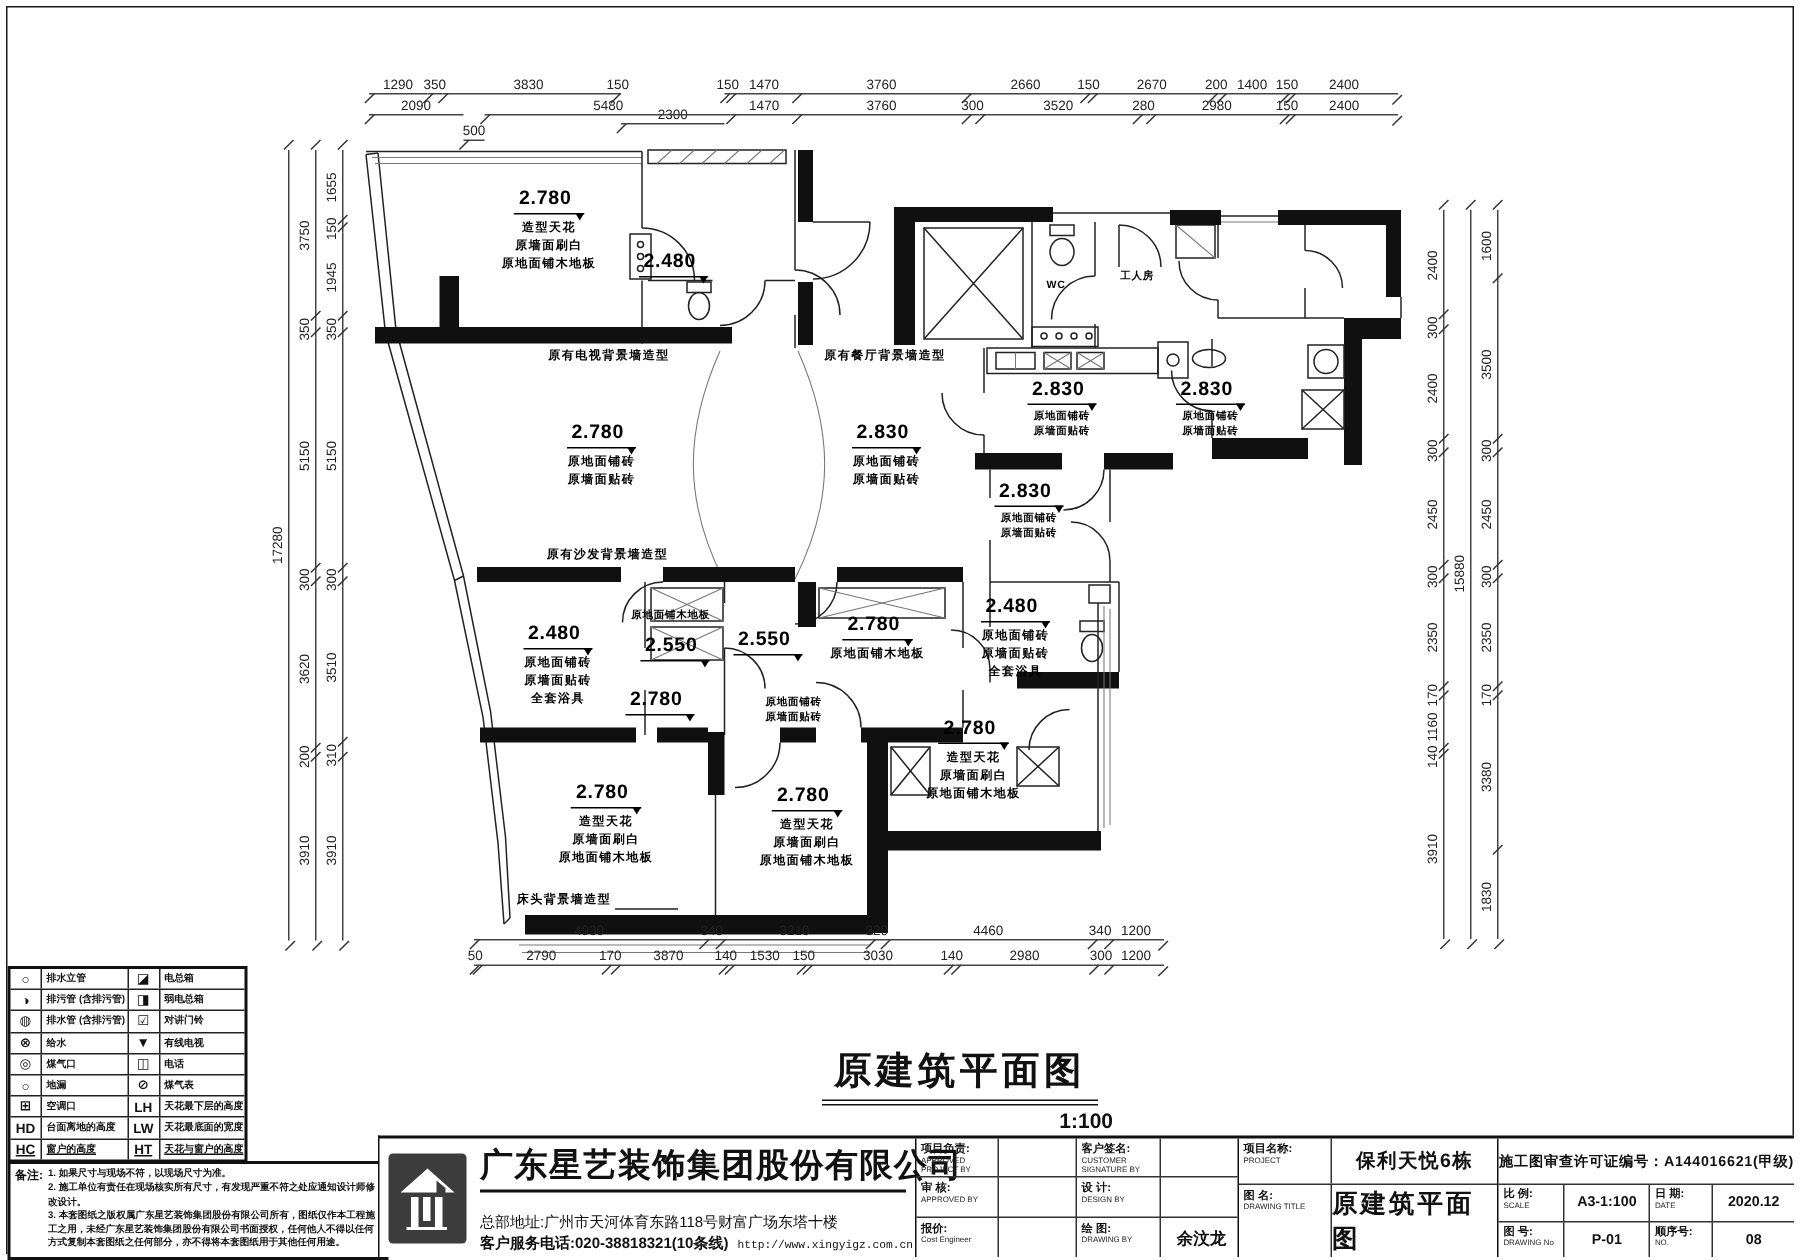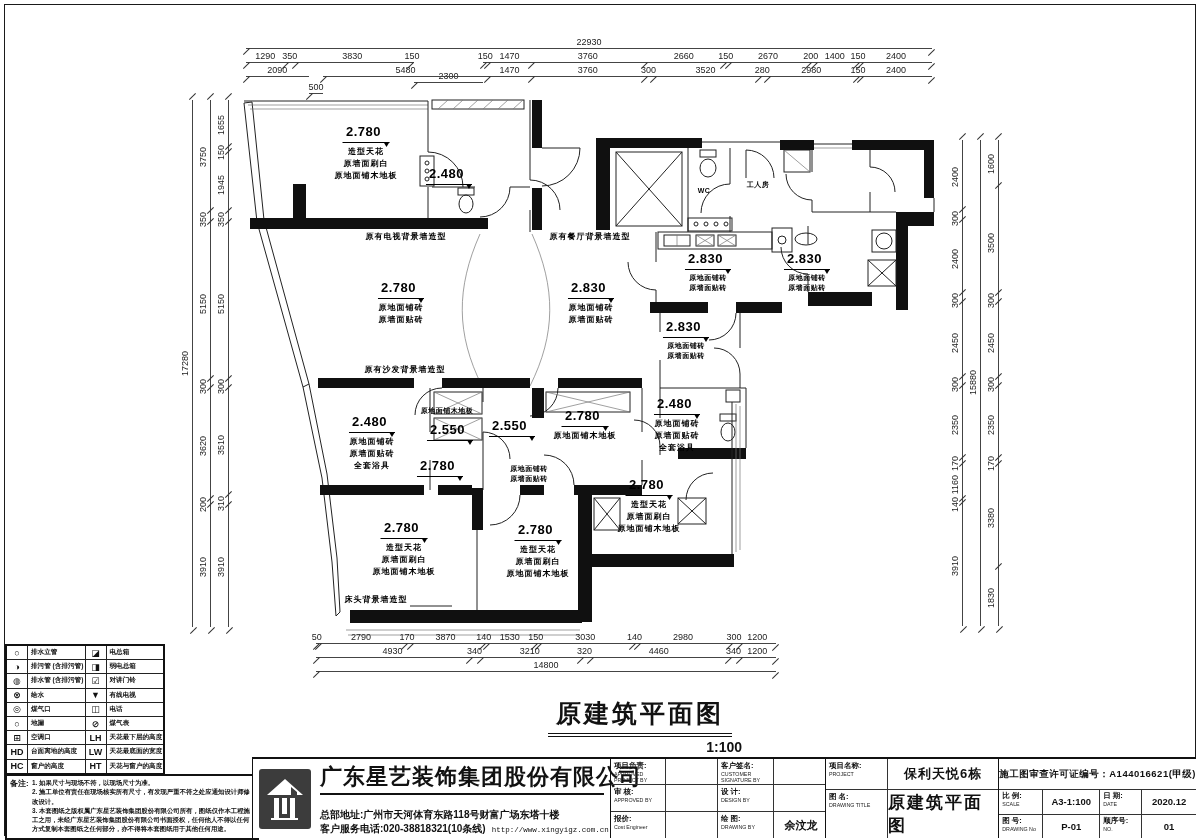--- a/index.html
+++ b/index.html
@@ -32,41 +32,41 @@
 
   
   .plan-title{position:absolute;left:520px;top:697px;width:240px;text-align:center;}
   .plan-title .txt{display:inline-block;font-size:25px;font-weight:700;letter-spacing:3px;
         border-bottom:4px double #111;padding:0 8px 3px;}
   .plan-title .scale{text-align:right;font-size:14px;font-weight:600;padding-right:18px;margin-top:2px;}
 
   
   .legend{position:absolute;left:5px;top:644px;width:156px;border:2px solid #111;background:#fff;}
   .lg-row{display:flex;border-bottom:1px solid #222;height:13.2px;align-items:stretch;}
-  .lg-row:last-child{border-bottom:none;}
+  .lg-row:last-child{border-bottom:none;text-decoration:underline;}
   .lg-sym{width:20px;border-right:1px solid #222;display:flex;align-items:center;justify-content:center;
         font-size:9px;font-weight:700;overflow:hidden;}
   .lg-label{flex:1;border-right:1px solid #222;display:flex;align-items:center;padding-left:3px;
         font-size:6.6px;font-weight:700;white-space:nowrap;overflow:hidden;}
   .lg-label:last-child{border-right:none;}
 
   
   .notes{position:absolute;left:5px;top:774px;width:244px;height:58px;border:2px solid #111;background:#fff;
         padding:2px 3px;font-size:6.4px;font-weight:700;line-height:1.45;overflow:hidden;}
   .notes .nt{float:left;font-size:8px;margin-right:3px;}
   .notes .nline{margin-left:22px;}
 
   
   .tblock{position:absolute;left:252px;top:757px;width:943px;height:79px;border-top:2.5px solid #111;
         border-left:1.5px solid #111;display:flex;background:#fff;}
   .tb-company{width:358px;border-right:1.5px solid #111;display:flex;align-items:center;padding:4px 6px;box-sizing:border-box;}
   .logo{width:52px;height:60px;background:#3c3c3c;border-radius:3px;display:flex;align-items:center;justify-content:center;flex:none;}
   .tb-ctext{padding-left:9px;min-width:0;}
   .tb-cname{font-size:22px;font-weight:800;letter-spacing:1px;border-bottom:2.5px solid #111;padding-bottom:1px;white-space:nowrap;}
-  .tb-caddr{font-size:10px;font-weight:700;margin-top:13px;white-space:nowrap;}
+  .tb-caddr{font-size:10px;font-weight:400;margin-top:13px;white-space:nowrap;}
   .tb-cline{display:flex;justify-content:space-between;align-items:baseline;}
   .tb-cphone{font-size:10px;font-weight:700;white-space:nowrap;}
   .tb-cweb{font-size:7.5px;font-family:"Liberation Mono","DejaVu Sans Mono",monospace;padding-left:6px;white-space:nowrap;}
   .tb-fields{width:214px;border-right:1.5px solid #111;display:grid;
         grid-template-columns:55px 52px 56px 51px;grid-auto-rows:1fr;}
   .tb-fields>div{border-right:1px solid #333;border-bottom:1px solid #333;padding:2px 0 0 3px;overflow:hidden;}
   .tb-fields>div:nth-child(4n){border-right:none;}
   .tb-fields>div:nth-child(n+9){border-bottom:none;}
   .fl-cn{font-size:7.5px;font-weight:700;white-space:nowrap;}
   .fl-en{font-size:5.3px;color:#222;white-space:normal;line-height:1.15;}
@@ -319,23 +319,20 @@
         <div class="anno" style="left: 358px; top: 428px;"><span class="elev">2.780</span><div class="ln">造型天花</div><div class="ln">原墙面刷白</div><div class="ln">原地面铺木地板</div></div>
         <div class="anno" style="left: 196px; top: 502px;">
           <div class="ln">床头背景墙造型</div>
         </div>
         <div class="anno" style="left: 225px; top: 272px;">
           <div class="ln">原有沙发背景墙造型</div>
         </div>
       </div>
   </div>
 
-  <div class="hchain" style="left:246px;top:36px;width:686px;">
-      <div class="dim-cell" style="flex-grow: 22930;">22930</div>
-    </div>
   <div class="hchain" style="left:246px;top:50px;width:686px;">
       <div class="dim-cell" style="flex-grow: 1290;">1290</div>
       <div class="dim-cell" style="flex-grow: 350;">350</div>
       <div class="dim-cell" style="flex-grow: 3830;">3830</div>
       <div class="dim-cell" style="flex-grow: 150;">150</div>
       <div class="dim-cell" style="flex-grow: 2300; margin-top: 31px;">2300</div>
       <div class="dim-cell" style="flex-grow: 150;">150</div>
       <div class="dim-cell" style="flex-grow: 1470;">1470</div>
       <div class="dim-cell" style="flex-grow: 3760;">3760</div>
       <div class="dim-cell" style="flex-grow: 2660;">2660</div>
@@ -367,31 +364,28 @@
       <div class="dim-cell" style="flex-grow: 2320;">3870</div>
       <div class="dim-cell" style="flex-grow: 140;">140</div>
       <div class="dim-cell" style="flex-grow: 1530;">1530</div>
       <div class="dim-cell" style="flex-grow: 150;">150</div>
       <div class="dim-cell" style="flex-grow: 3030;">3030</div>
       <div class="dim-cell" style="flex-grow: 140;">140</div>
       <div class="dim-cell" style="flex-grow: 2980;">2980</div>
       <div class="dim-cell" style="flex-grow: 300;">300</div>
       <div class="dim-cell" style="flex-grow: 1200;">1200</div>
     </div>
-  <div class="hchain" style="left:316px;top:645px;width:460px;">
+  <div class="hchain" style="left:316px;top:614px;width:460px;">
       <div class="dim-cell" style="flex-grow: 4930;">4930</div>
       <div class="dim-cell" style="flex-grow: 340;">340</div>
       <div class="dim-cell" style="flex-grow: 3210;">3210</div>
       <div class="dim-cell" style="flex-grow: 320;">320</div>
       <div class="dim-cell" style="flex-grow: 4460;">4460</div>
       <div class="dim-cell" style="flex-grow: 340;">340</div>
       <div class="dim-cell" style="flex-grow: 1200;">1200</div>
-    </div>
-  <div class="hchain" style="left:316px;top:659px;width:460px;">
-      <div class="dim-cell" style="flex-grow: 14800;">14800</div>
     </div>
 
   <div class="vchain" style="left:178px;top:100px;height:527px;">
       <div class="dim-cell" style="flex-grow: 17280;">
         <span class="vtext">17280</span>
       </div>
     </div>
   <div class="vchain" style="left:196px;top:100px;height:527px;">
       <div class="dim-cell" style="flex-grow: 3750;">
         <span class="vtext">3750</span>
@@ -672,17 +666,17 @@
         <div class="val">2020.12</div>
         <div class="lab">
             <div class="fl-cn">图 号:</div>
             <div class="fl-en">DRAWING No</div>
           </div>
         <div class="val">P-01</div>
         <div class="lab">
             <div class="fl-cn">顺序号:</div>
             <div class="fl-en">NO.</div>
           </div>
-        <div class="val">01</div>
+        <div class="val">08</div>
       </div>
     </div>
   </div>
 </div>
 
 </body></html>

